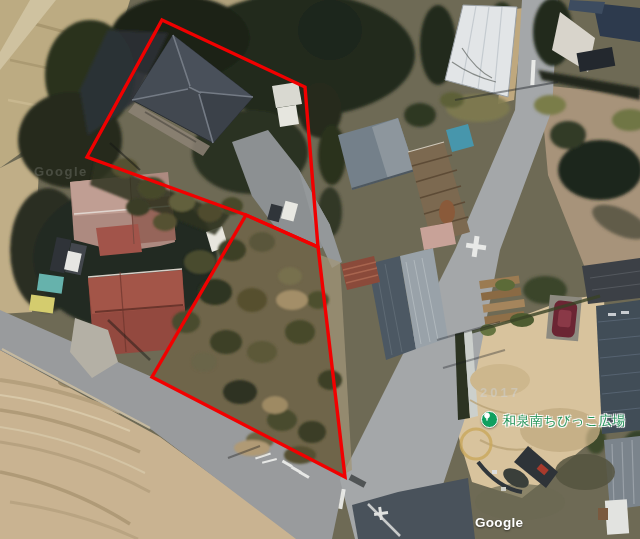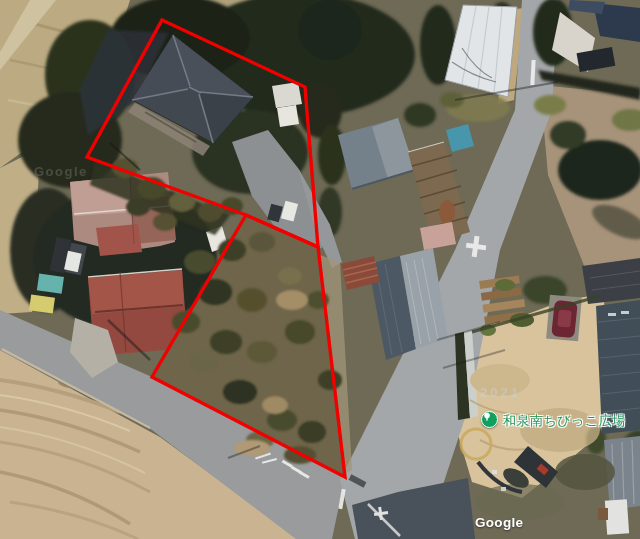--- a/index.html
+++ b/index.html
@@ -308,15 +308,15 @@
 
 <div class="poi-marker" style="background: rgb(15, 160, 95);">
   <svg width="10" height="10" viewBox="0 0 10 10">
     <circle cx="5" cy="3.6" r="2.8" fill="#fff"></circle>
     <rect x="4.3" y="5" width="1.4" height="3.6" fill="#fff"></rect>
   </svg>
 </div>
 <div class="poi-label" style="color: rgb(31, 148, 88);">和泉南ちびっこ広場</div>
 
 <div class="wm-tile">Google</div>
-<div class="wm-year">2021</div>
+<div class="wm-year">2017</div>
 <div class="google-logo">Google</div>
 </div>
 
 </body></html>

